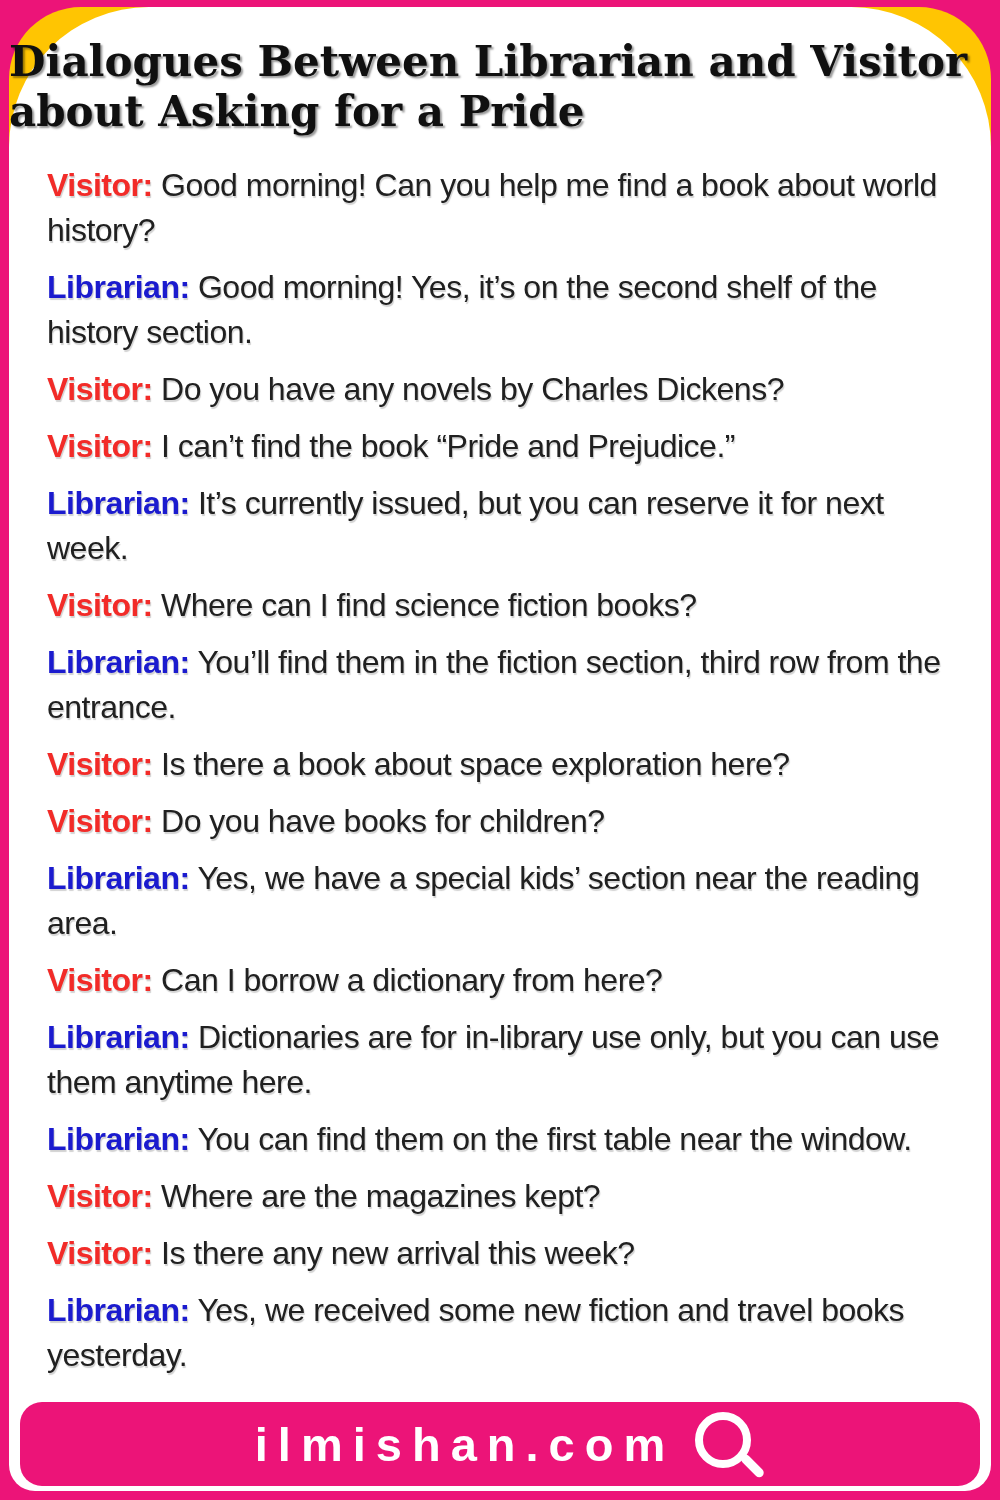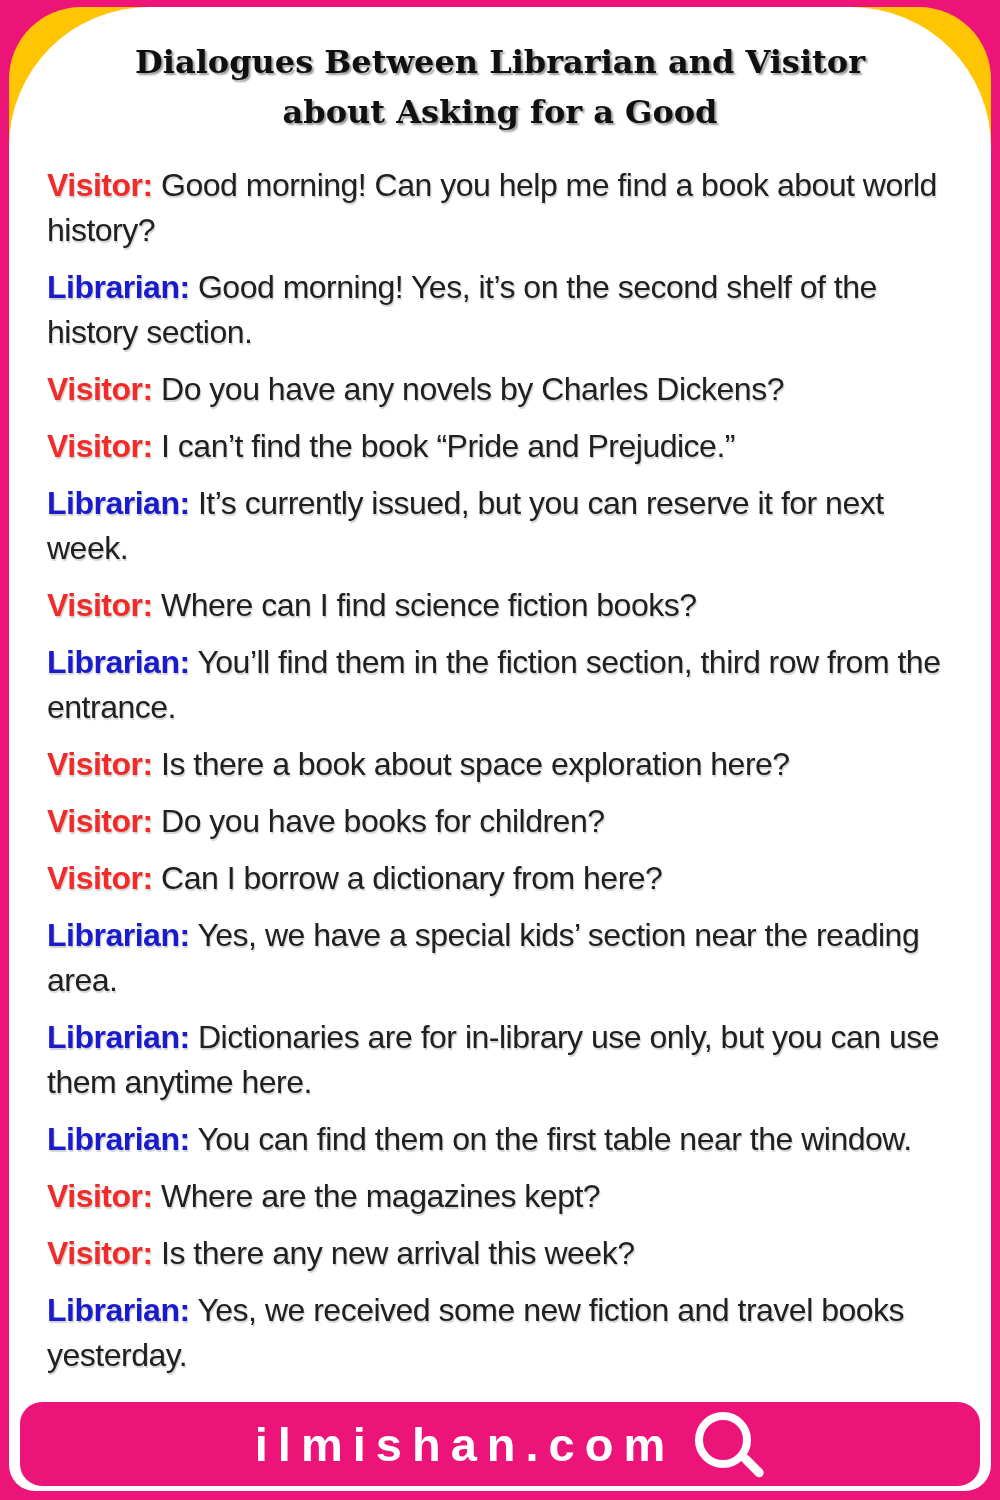--- a/index.html
+++ b/index.html
@@ -32,24 +32,23 @@
   }
   .card{
     position:absolute;
     left:9px;right:9px;top:7px;bottom:9px;
     background:#ffffff;
     border-radius:140px 140px 26px 26px;
     z-index:2;
   }
   .title-block{
     padding-top:30px;
-    text-align:center;
     font-family:"DejaVu Serif","Liberation Serif",serif;
     font-weight:700;
-    font-size:32px;
+    font-size:42px;
     line-height:50px;
     color:#101010;
     text-shadow:2px 2px 2px rgba(0,0,0,0.40);
   }
   .dialogue{
     margin-top:26px;
     padding:0 20px 0 26px;
     font-size:32px;
     line-height:45px;
     letter-spacing:-0.5px;
@@ -101,34 +100,34 @@
   }
 </style>
 </head>
 <body>
 
 <div class="frame">
   <div class="yellow-accent"></div>
   <div class="card">
     <div class="title-block">
       <div>Dialogues Between Librarian and Visitor</div>
-      <div>about Asking for a Good</div>
+      <div>about Asking for a Pride</div>
     </div>
     <div class="dialogue">
         <p class="turn"><span class="speaker visitor">Visitor:</span> Good morning! Can you help me find a book about world history?</p>
         <p class="turn"><span class="speaker librarian">Librarian:</span> Good morning! Yes, it’s on the second shelf of the history section.</p>
         <p class="turn"><span class="speaker visitor">Visitor:</span> Do you have any novels by Charles Dickens?</p>
         <p class="turn"><span class="speaker visitor">Visitor:</span> I can’t find the book “Pride and Prejudice.”</p>
         <p class="turn"><span class="speaker librarian">Librarian:</span> It’s currently issued, but you can reserve it for next week.</p>
         <p class="turn"><span class="speaker visitor">Visitor:</span> Where can I find science fiction books?</p>
         <p class="turn"><span class="speaker librarian">Librarian:</span> You’ll find them in the fiction section, third row from the entrance.</p>
         <p class="turn"><span class="speaker visitor">Visitor:</span> Is there a book about space exploration here?</p>
         <p class="turn"><span class="speaker visitor">Visitor:</span> Do you have books for children?</p>
+        <p class="turn"><span class="speaker librarian">Librarian:</span> Yes, we have a special kids’ section near the reading area.</p>
         <p class="turn"><span class="speaker visitor">Visitor:</span> Can I borrow a dictionary from here?</p>
-        <p class="turn"><span class="speaker librarian">Librarian:</span> Yes, we have a special kids’ section near the reading area.</p>
         <p class="turn"><span class="speaker librarian">Librarian:</span> Dictionaries are for in-library use only, but you can use them anytime here.</p>
         <p class="turn"><span class="speaker librarian">Librarian:</span> You can find them on the first table near the window.</p>
         <p class="turn"><span class="speaker visitor">Visitor:</span> Where are the magazines kept?</p>
         <p class="turn"><span class="speaker visitor">Visitor:</span> Is there any new arrival this week?</p>
         <p class="turn"><span class="speaker librarian">Librarian:</span> Yes, we received some new fiction and travel books yesterday.</p>
       </div>
     <div class="banner">
       <span class="banner-text">ilmishan.com</span>
       <span class="search-icon"></span>
     </div>

